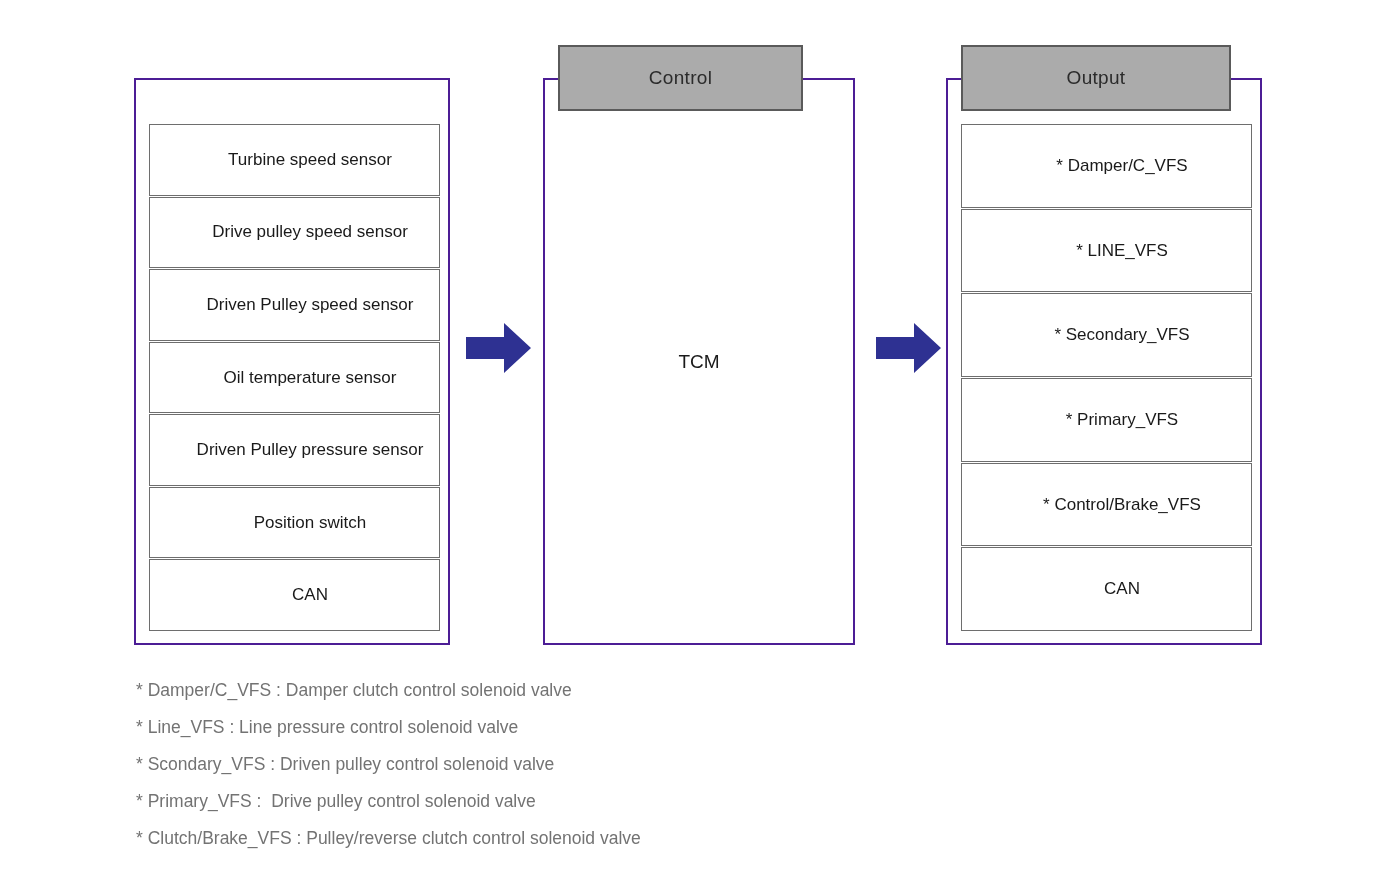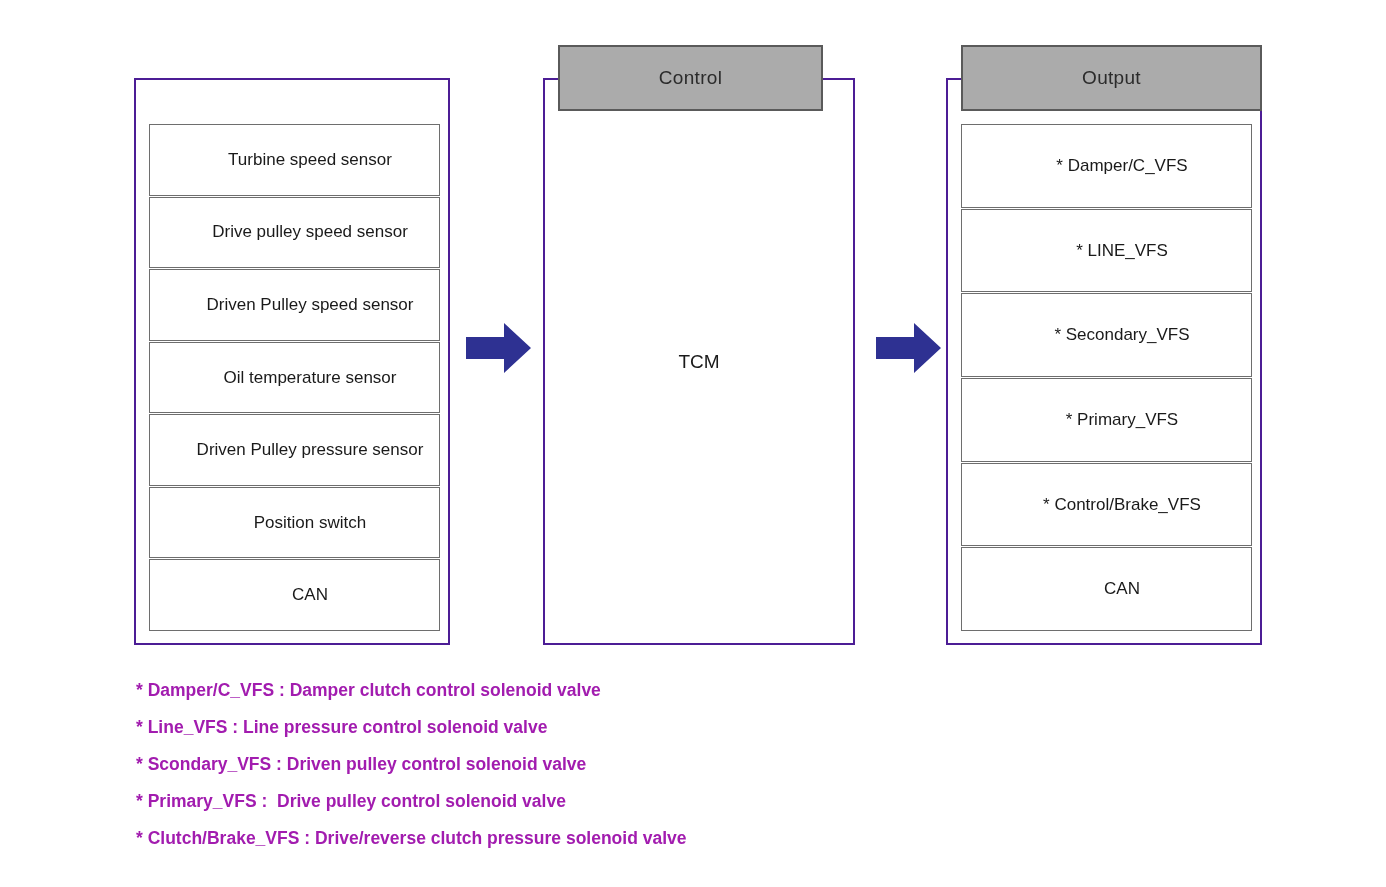--- a/index.html
+++ b/index.html
@@ -79,22 +79,22 @@
     padding-left: 31px;
   }
   .cell:last-child { margin-bottom: 0; }
 
   
   #col-input   { left: 134px; top: 45px; width: 316px; height: 600px; }
   #col-control { left: 543px; top: 45px; width: 312px; height: 600px; }
   #col-output  { left: 946px; top: 45px; width: 316px; height: 600px; }
 
   #col-input  .col-header { width: 301px; }
-  #col-control .col-header { width: 265px; }
-  #col-output .col-header { width: 301px; }
+  #col-control .col-header { width: 245px; }
+  #col-output .col-header { width: 270px; }
 
   
   .control-label {
     position: absolute;
     left: 0; right: 0;
     top: 0; bottom: 0;
     display: flex;
     align-items: center;
     justify-content: center;
     font-size: 19px;
@@ -113,24 +113,23 @@
 
   
   #legend {
     position: absolute;
     left: 136px;
     top: 672px;
     width: 900px;
   }
   .legend-line {
     font-size: 17.5px;
-    color: #a21caf;
+    color: #737373;
     line-height: 37px;
     white-space: pre;
-    font-weight: bold;
   }
 </style>
 </head>
 <body>
 
 <div id="diagram">
 
   <div class="column" id="col-input">
     <div class="col-frame"></div>
     <div class="col-body">
@@ -174,16 +173,16 @@
       <div class="cell">CAN</div>
     </div>
     <div class="col-header">Output</div>
   </div>
 
   <div id="legend">
     <div class="legend-line">* Damper/C_VFS : Damper clutch control solenoid valve</div>
     <div class="legend-line">* Line_VFS : Line pressure control solenoid valve</div>
     <div class="legend-line">* Scondary_VFS : Driven pulley control solenoid valve</div>
     <div class="legend-line">* Primary_VFS :  Drive pulley control solenoid valve</div>
-    <div class="legend-line">* Clutch/Brake_VFS : Drive/reverse clutch pressure solenoid valve</div>
+    <div class="legend-line">* Clutch/Brake_VFS : Pulley/reverse clutch control solenoid valve</div>
   </div>
 
 </div>
 
 </body></html>

